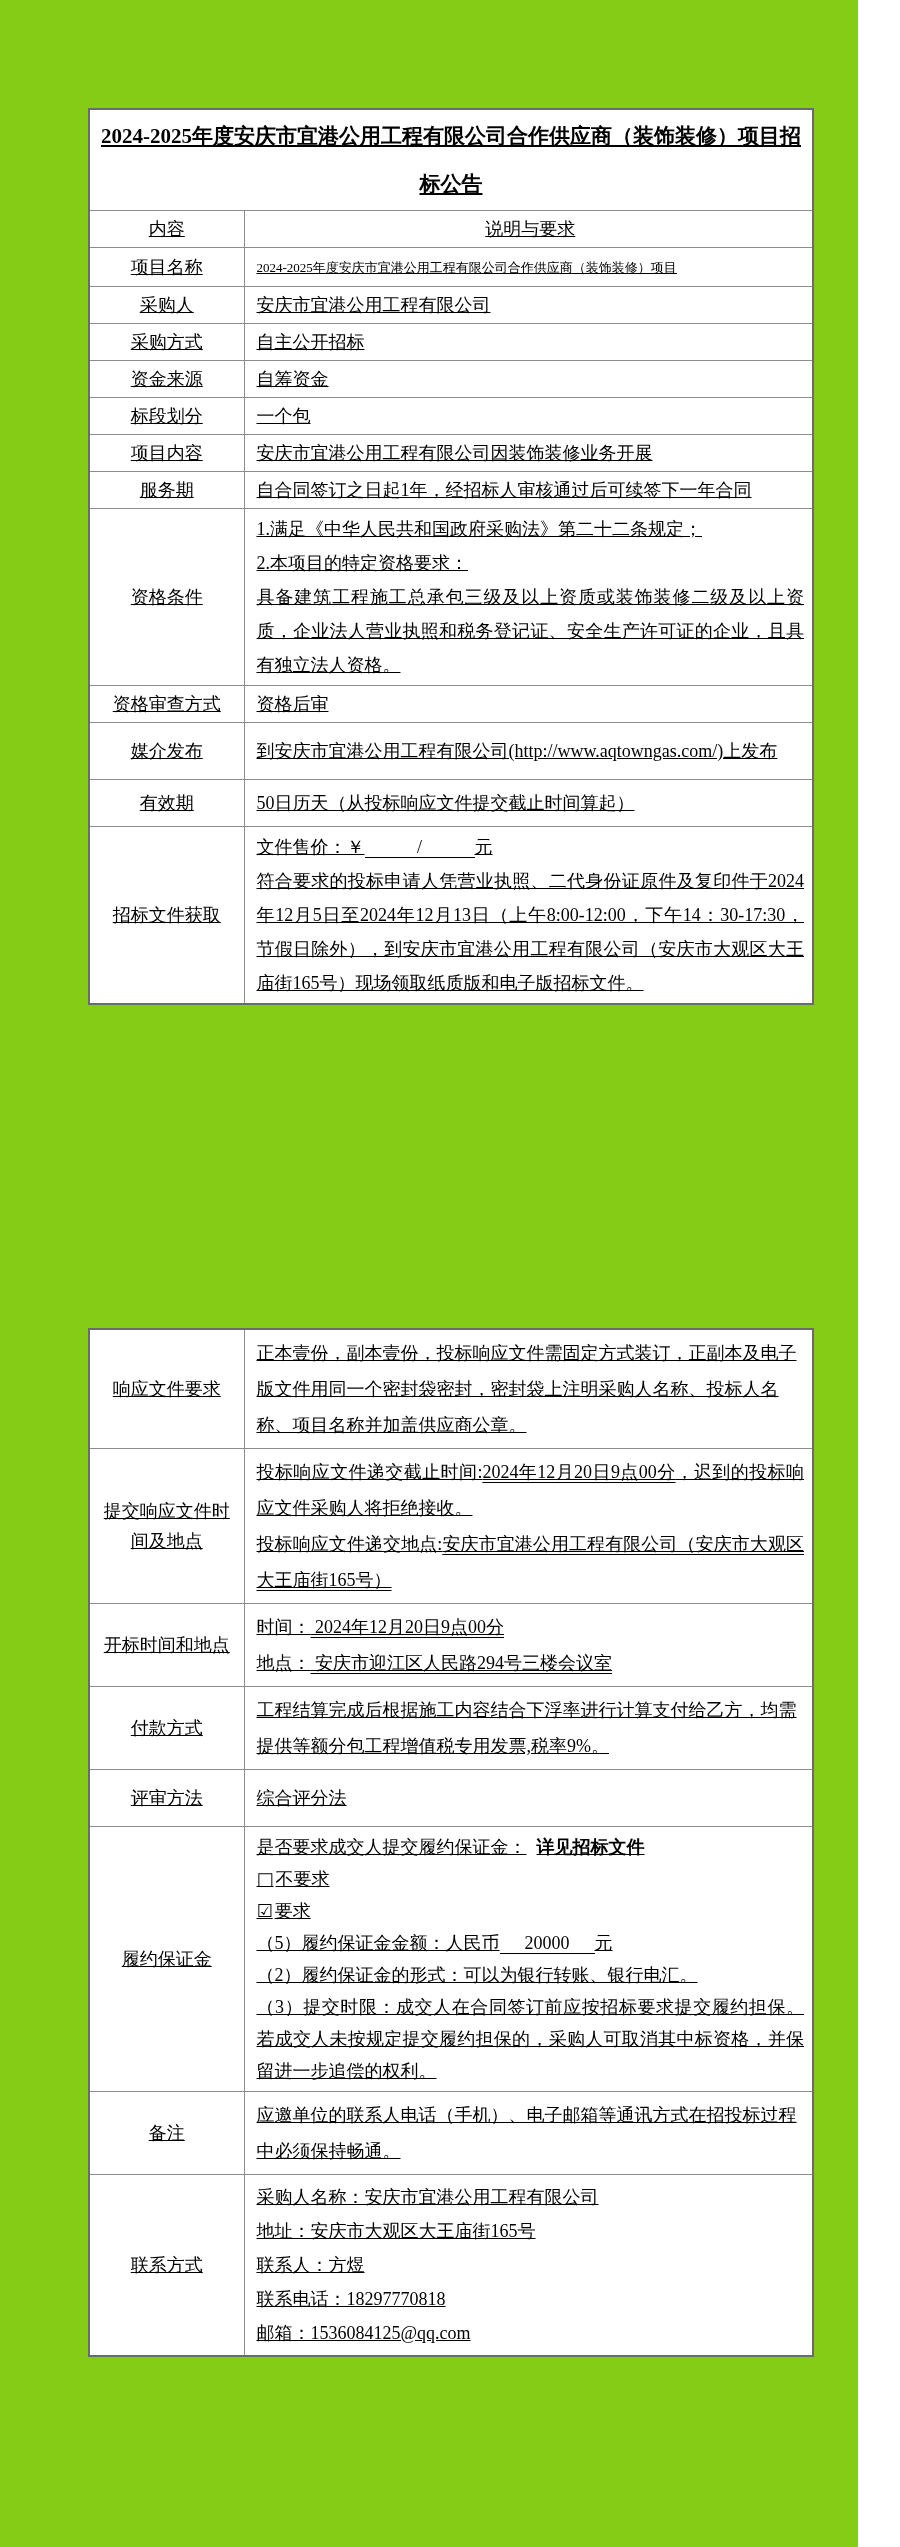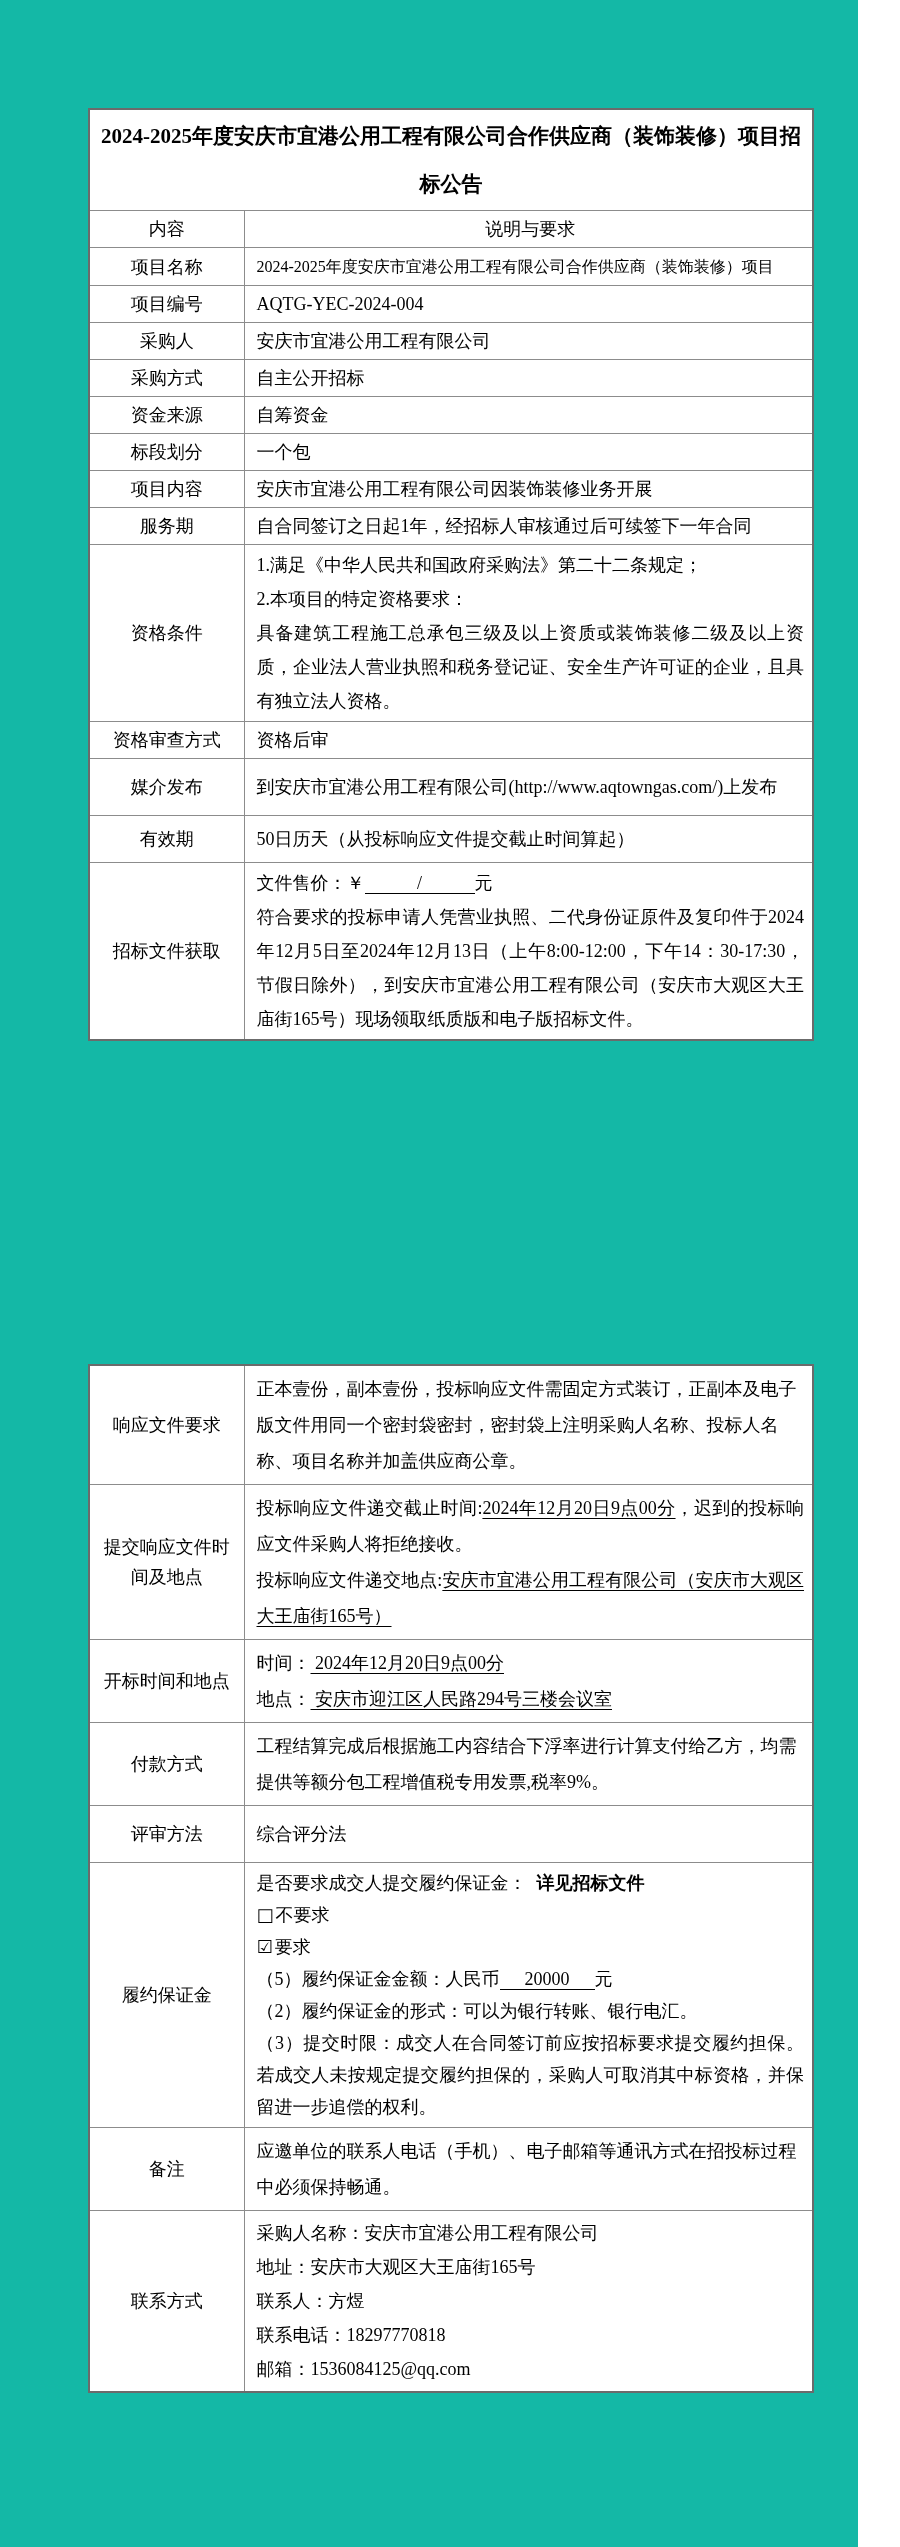--- a/index.html
+++ b/index.html
@@ -1,20 +1,21 @@
 <!DOCTYPE html>
 <html><head>
 <meta charset="utf-8">
 <style>
   html,body { margin:0; padding:0; background:#ffffff; }
   .page {
     position:relative; width:858px; height:2547px; overflow:hidden;
-    background:#14b8a6; color:#000;
+    background:#84cc16; color:#000;
     font-family:"Liberation Serif","DejaVu Serif",serif;
     font-size:18px;
+    text-decoration:underline;
   }
   table.doc { border-collapse:collapse; table-layout:fixed; width:726px; background:#fff; }
   table.doc { border:2px solid #6b6b6b; }
   table.doc td { border:1px solid #8c8c8c; vertical-align:middle; word-break:break-all; }
   .t1 { margin:108px 0 0 88px; }
   .t2 { margin:323px 0 0 88px; }
   col.c1 { width:155px; }
 
   
   td.title-cell {
@@ -24,21 +25,21 @@
 
   
   td.lbl { text-align:center; padding:1px 6px; line-height:30px; }
 
   
   .t1 td.val { padding:1px 8px 1px 12px; line-height:34px; text-align:left; }
   .t1 td.center { text-align:center; }
   .t1 td.vpad-md { padding-top:11px; padding-bottom:11px; }
   .t1 td.vpad-sm { padding-top:6px; padding-bottom:6px; }
   .t1 td.multi { padding-top:3px; padding-bottom:3px; }
-  .fit { font-size:16px; white-space:nowrap; }
+  .fit { font-size:13px; white-space:nowrap; }
 
   
   .t2 td.val { padding:5px 8px 5px 12px; line-height:36px; text-align:left; }
   .t2 td.vpad-md { padding-top:10px; padding-bottom:10px; }
   .t2 td.bond-cell { line-height:32px; padding-top:4px; padding-bottom:4px; }
   .t2 td.contact-cell { line-height:34px; }
 
   p { margin:0; }
   .just { text-align:justify; }
   .u { text-decoration:underline; text-underline-offset:4px; }
@@ -69,24 +70,20 @@
     <tr>
       <td class="lbl">内容</td>
       <td class="val center">说明与要求</td>
     </tr>
 
     <tr>
       <td class="lbl">项目名称</td>
       <td class="val"><span class="fit">2024-2025年度安庆市宜港公用工程有限公司合作供应商（装饰装修）项目</span></td>
     </tr>
 
-    <tr>
-      <td class="lbl">项目编号</td>
-      <td class="val">AQTG-YEC-2024-004</td>
-    </tr>
 
     <tr>
       <td class="lbl">采购人</td>
       <td class="val">安庆市宜港公用工程有限公司</td>
     </tr>
 
     <tr>
       <td class="lbl">采购方式</td>
       <td class="val">自主公开招标</td>
     </tr>

